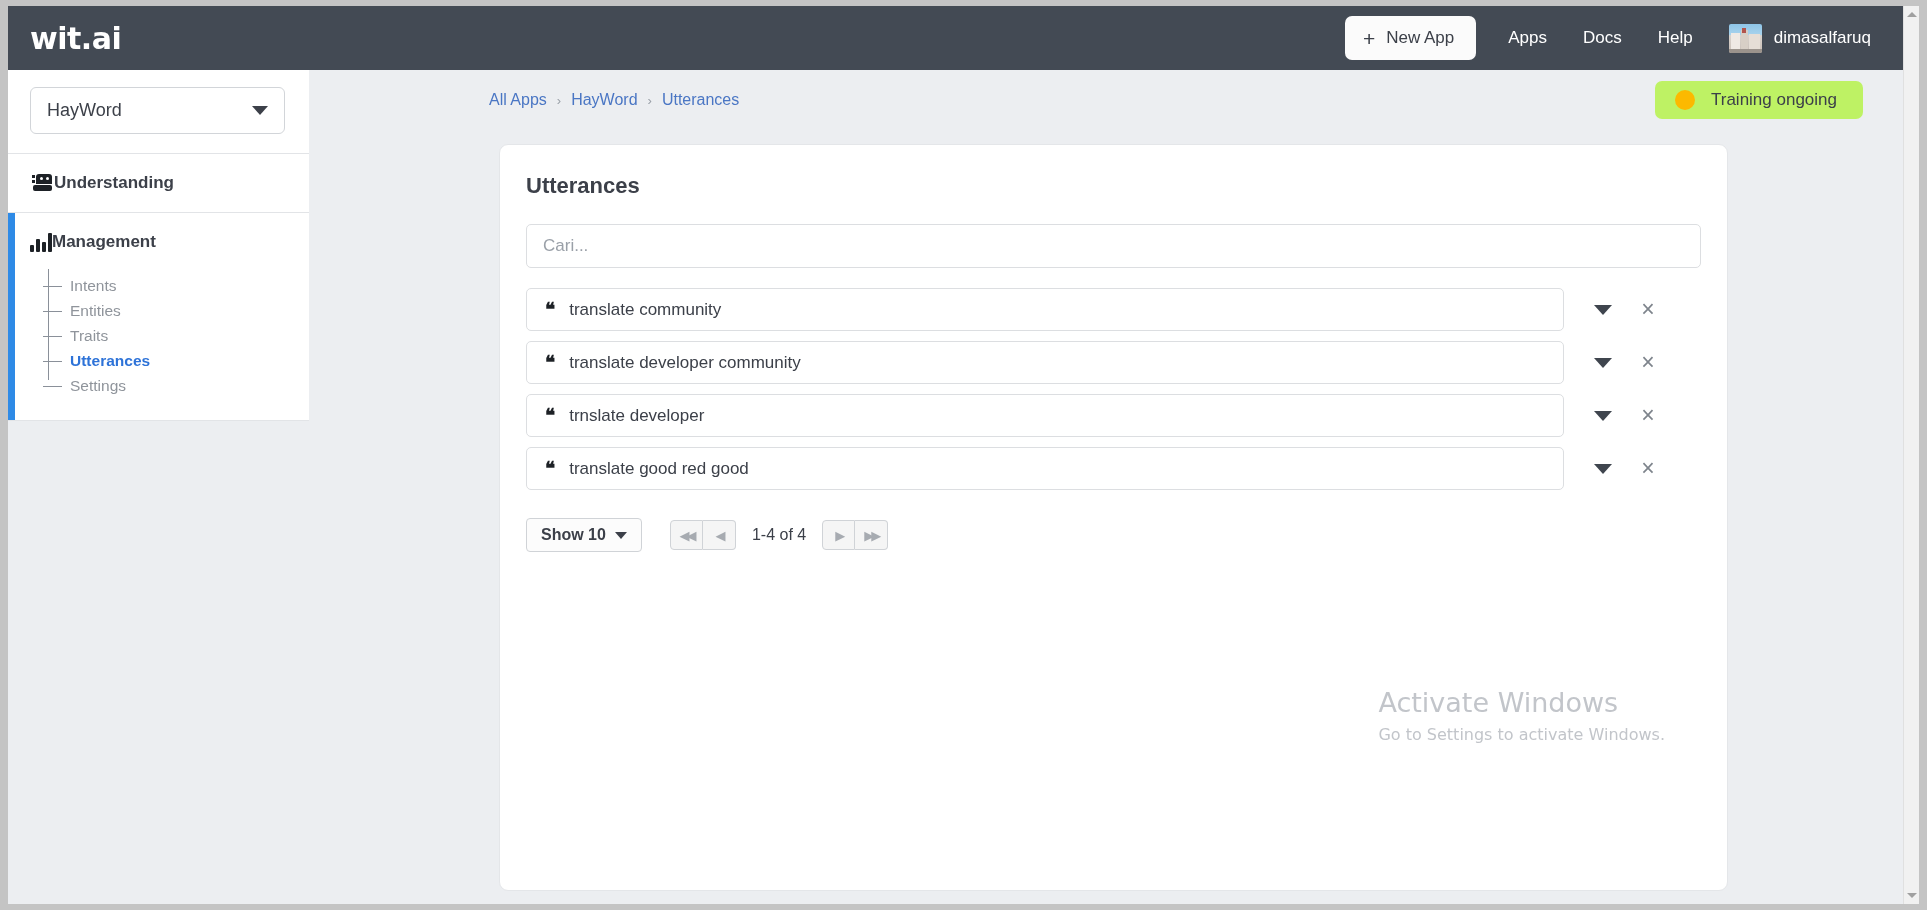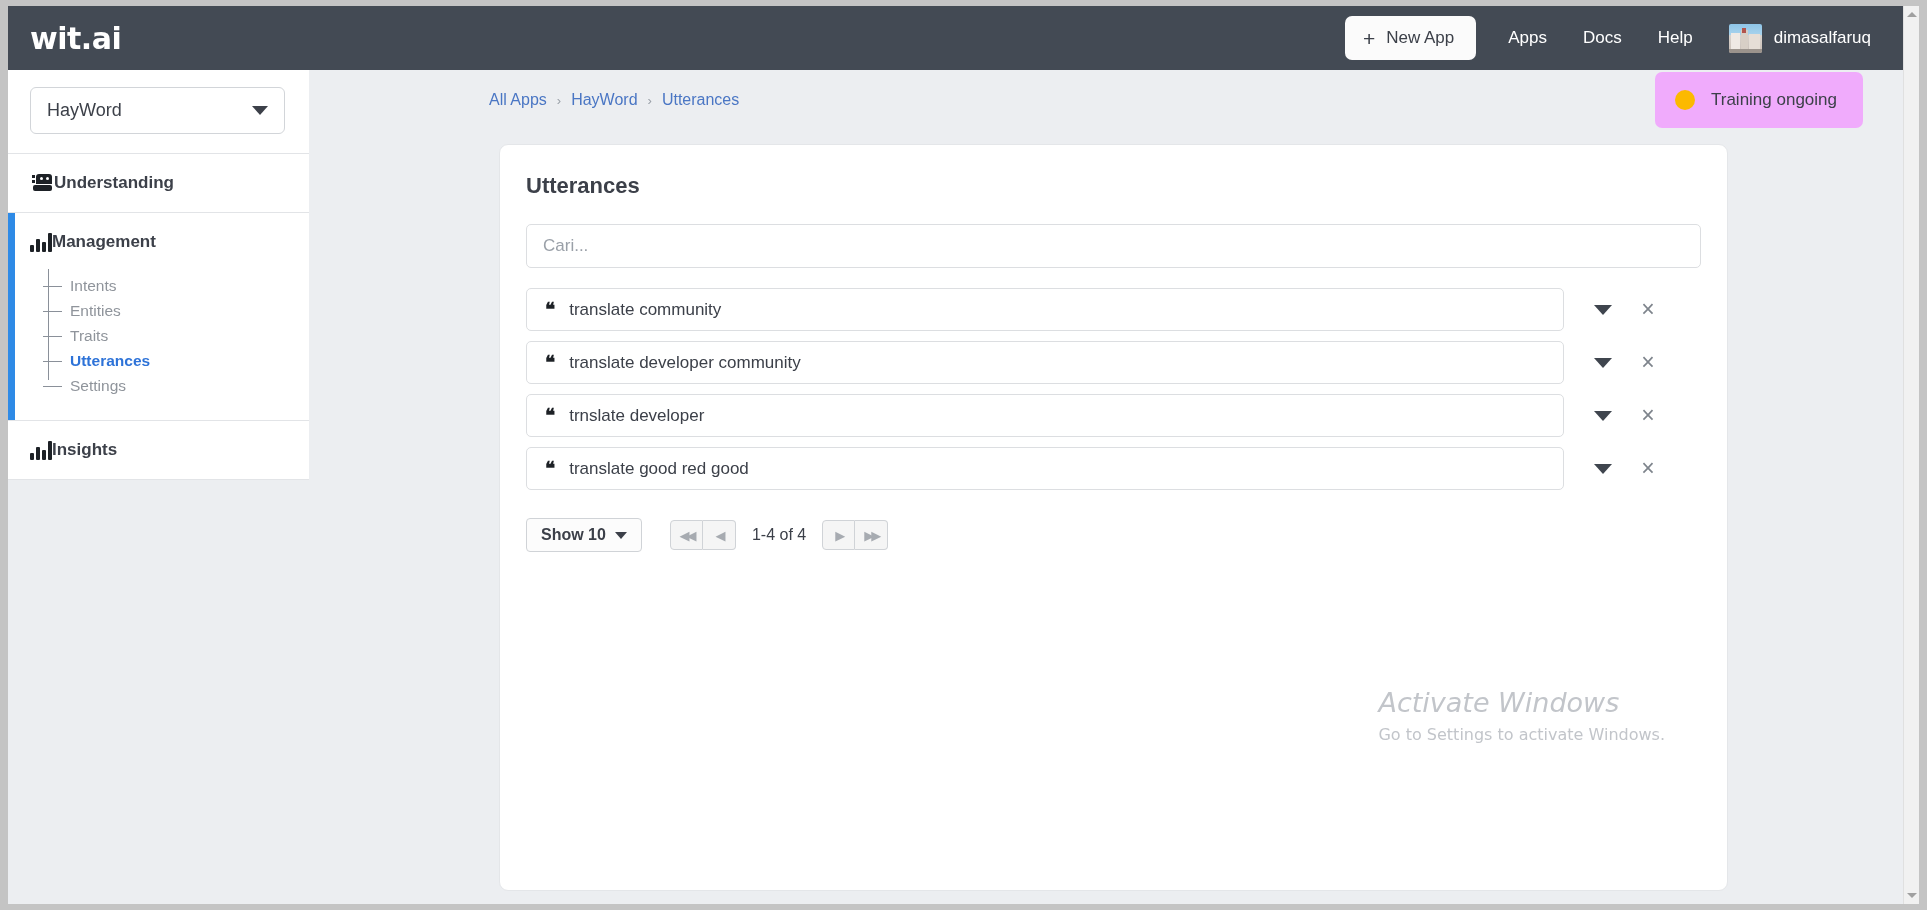--- a/index.html
+++ b/index.html
@@ -233,23 +233,23 @@
     height: 60px;
     padding: 0 40px 0 180px;
     gap: 44px;
   }
   .breadcrumb { display: flex; align-items: center; gap: 10px; font-size: 16px; }
   .crumb { color: #4a76c4; cursor: pointer; }
   .crumb-sep { color: #9aa0a8; font-size: 13px; }
 
   .training-pill {
     margin-left: auto;
-    background: #f0abfc;
+    background: #bef264;
     border-radius: 7px;
-    height: 56px;
+    height: 38px;
     display: flex;
     align-items: center;
     gap: 16px;
     padding: 0 26px 0 20px;
     cursor: pointer;
   }
   .training-dot { width: 20px; height: 20px; border-radius: 50%; background: #fcb900; flex: none; }
   .training-label { font-size: 17px; color: #3c4049; white-space: nowrap; }
 
   .card {
@@ -379,21 +379,21 @@
 
   
   .watermark {
     position: absolute;
     right: 62px;
     bottom: 146px;
     text-align: left;
     pointer-events: none;
     user-select: none;
   }
-  .wm-title { font-size: 27px; color: #c2c5ca; font-family: "DejaVu Sans", sans-serif; font-style: italic; }
+  .wm-title { font-size: 27px; color: #c2c5ca; font-family: "DejaVu Sans", sans-serif; }
   .wm-sub { font-size: 16px; color: #c2c5ca; margin-top: 7px; font-family: "DejaVu Sans", sans-serif; }
 
   
   #scrollbar {
     position: absolute;
     right: 0; top: 0;
     width: 16px;
     height: 898px;
     background: #f1f1f1;
     border-left: 1px solid #e0e0e0;
@@ -480,31 +480,20 @@
         </div>
         <div class="submenu">
           <div class="submenu-item">Intents</div>
           <div class="submenu-item">Entities</div>
           <div class="submenu-item">Traits</div>
           <div class="submenu-item active">Utterances</div>
           <div class="submenu-item">Settings</div>
         </div>
       </div>
 
-      <div class="side-block">
-        <div class="side-section">
-          <span class="bars-icon">
-              <i></i>
-              <i></i>
-              <i></i>
-              <i></i>
-            </span>
-          <span class="side-section-label">Insights</span>
-        </div>
-      </div>
 
     </div>
 
     <div id="main">
 
       <div class="topbar-row">
         <div class="breadcrumb">
           <span class="crumb">All Apps</span>
           <span class="crumb-sep">›</span>
           <span class="crumb">HayWord</span>

